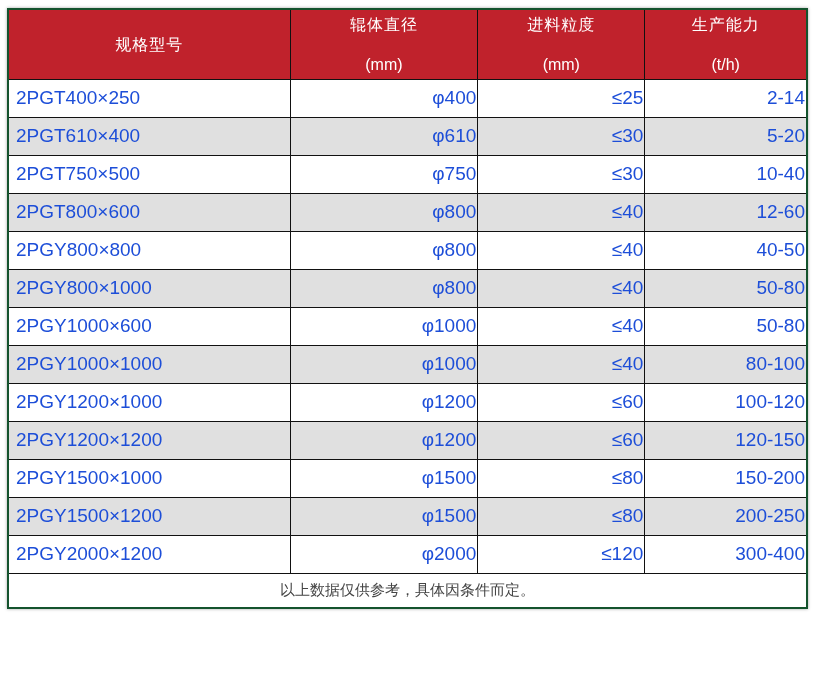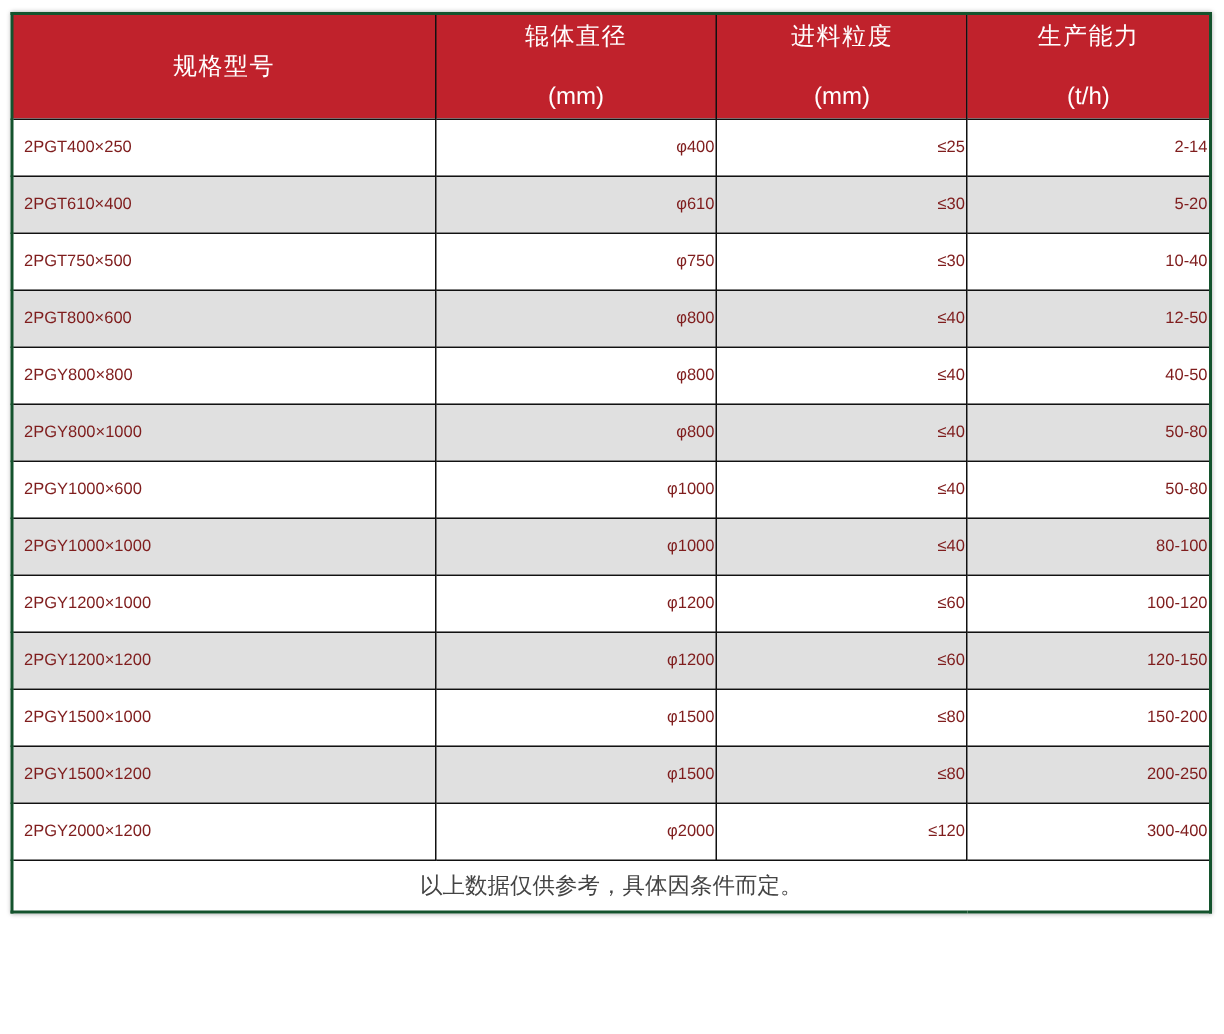--- a/index.html
+++ b/index.html
@@ -38,22 +38,22 @@
     font-size: 16px;
     font-weight: normal;
     text-align: center;
     vertical-align: middle;
     letter-spacing: 1px;
   }
   .th-label { line-height: 1.2; }
   .th-unit  { line-height: 1.2; margin-top: 21px; letter-spacing: 0; }
   tbody td {
     height: 38px;
-    font-size: 11px;
-    color: #7f1d1d;
+    font-size: 19px;
+    color: #1d4ed8;
     background: #ffffff;
   }
   tbody td:first-child {
     text-align: left;
     padding-left: 7px;
   }
   tbody td:not(:first-child) {
     text-align: right;
   }
   tbody tr:nth-child(even) td {
@@ -113,21 +113,21 @@
         <tr>
           <td>2PGT750×500</td>
           <td>φ750</td>
           <td>≤30</td>
           <td>10-40</td>
         </tr>
         <tr>
           <td>2PGT800×600</td>
           <td>φ800</td>
           <td>≤40</td>
-          <td>12-50</td>
+          <td>12-60</td>
         </tr>
         <tr>
           <td>2PGY800×800</td>
           <td>φ800</td>
           <td>≤40</td>
           <td>40-50</td>
         </tr>
         <tr>
           <td>2PGY800×1000</td>
           <td>φ800</td>

